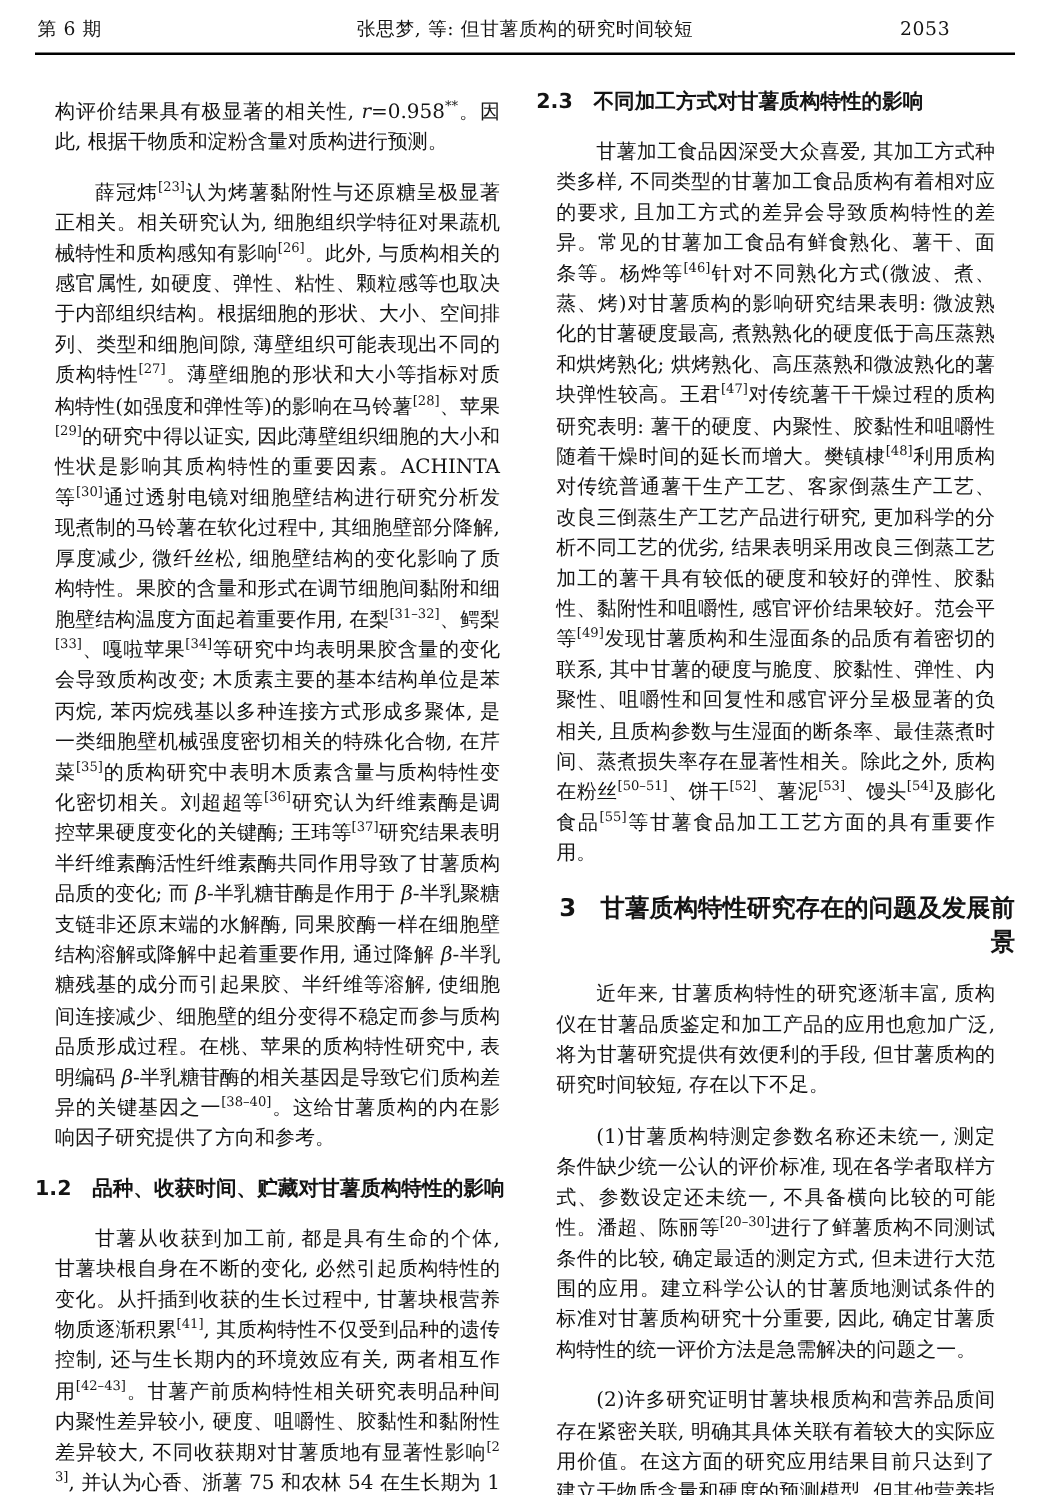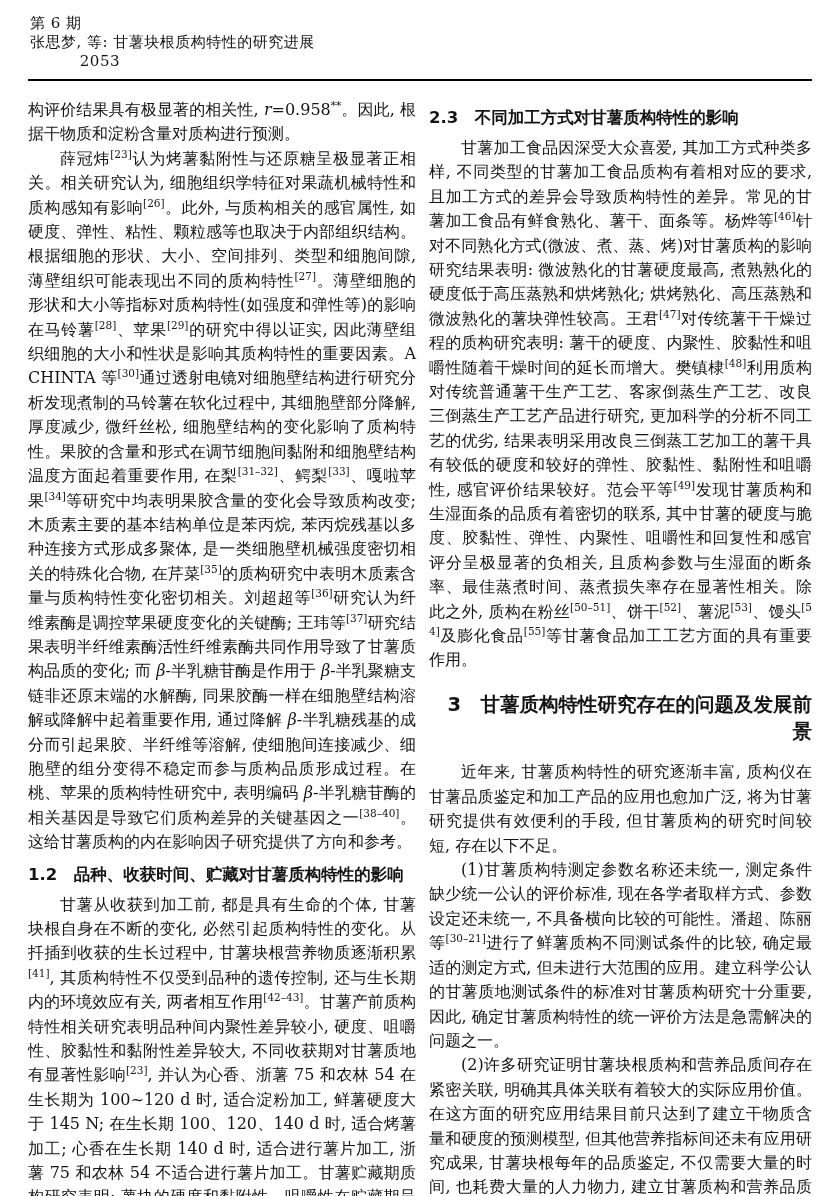--- a/index.html
+++ b/index.html
@@ -19,39 +19,38 @@
     padding: 12px 24px 0 28px;
   }
   .running-head {
     display: flex;
     justify-content: space-between;
     align-items: baseline;
     font-size: 15px;
     letter-spacing: 0.5px;
     padding: 2px 2px 9px 2px;
     border-bottom: 2.5px solid #000000;
-    flex-direction: column;
   }
   .running-head .issue { min-width: 90px; }
-  .running-head .pageno { min-width: 90px; text-align: right; }
+  .running-head .pageno { min-width: 90px; text-align: left; }
   .running-head .rtitle { text-align: center; flex: 1; }
   .columns {
     display: flex;
     gap: 13px;
     margin-top: 17px;
   }
   .col { box-sizing: border-box; }
   .col.left  { width: 390px; }
   .col.right { width: 385px; }
   .para {
     font-size: 16px;
     line-height: 24.4px;
     text-align: justify;
     text-justify: inter-character;
-    margin: 0;
+    margin: 16px;
     word-break: break-all;
   }
   .para.indent { text-indent: 2em; }
   .heading2 {
     font-family: "DejaVu Sans", "Liberation Sans", sans-serif;
     font-weight: bold;
     font-size: 16.5px;
     line-height: 1.45;
     margin: 8px 0 6px 0;
     text-align: left;
@@ -71,32 +70,32 @@
     letter-spacing: 0;
   }
   i { font-style: italic; }
 </style>
 </head>
 <body>
 
 <div class="page">
   <div class="running-head">
     <span class="issue">第 6 期</span>
-    <span class="rtitle">张思梦, 等: 甘薯块根质构特性的研究进展</span>
+    <span class="rtitle">张思梦, 等: 但甘薯质构的研究时间较短</span>
     <span class="pageno">2053</span>
   </div>
   <div class="columns">
     <div class="col left">
         <div class="para">构评价结果具有极显著的相关性, <i>r</i>=0.958<sup>**</sup>。因此, 根据干物质和淀粉含量对质构进行预测。</div>
         <div class="para indent">薛冠炜<sup>[23]</sup>认为烤薯黏附性与还原糖呈极显著正相关。相关研究认为, 细胞组织学特征对果蔬机械特性和质构感知有影响<sup>[26]</sup>。此外, 与质构相关的感官属性, 如硬度、弹性、粘性、颗粒感等也取决于内部组织结构。根据细胞的形状、大小、空间排列、类型和细胞间隙, 薄壁组织可能表现出不同的质构特性<sup>[27]</sup>。薄壁细胞的形状和大小等指标对质构特性(如强度和弹性等)的影响在马铃薯<sup>[28]</sup>、苹果<sup>[29]</sup>的研究中得以证实, 因此薄壁组织细胞的大小和性状是影响其质构特性的重要因素。ACHINTA 等<sup>[30]</sup>通过透射电镜对细胞壁结构进行研究分析发现煮制的马铃薯在软化过程中, 其细胞壁部分降解, 厚度减少, 微纤丝松, 细胞壁结构的变化影响了质构特性。果胶的含量和形式在调节细胞间黏附和细胞壁结构温度方面起着重要作用, 在梨<sup>[31–32]</sup>、鳄梨<sup>[33]</sup>、嘎啦苹果<sup>[34]</sup>等研究中均表明果胶含量的变化会导致质构改变; 木质素主要的基本结构单位是苯丙烷, 苯丙烷残基以多种连接方式形成多聚体, 是一类细胞壁机械强度密切相关的特殊化合物, 在芹菜<sup>[35]</sup>的质构研究中表明木质素含量与质构特性变化密切相关。刘超超等<sup>[36]</sup>研究认为纤维素酶是调控苹果硬度变化的关键酶; 王玮等<sup>[37]</sup>研究结果表明半纤维素酶活性纤维素酶共同作用导致了甘薯质构品质的变化; 而 <i>β</i>-半乳糖苷酶是作用于 <i>β</i>-半乳聚糖支链非还原末端的水解酶, 同果胶酶一样在细胞壁结构溶解或降解中起着重要作用, 通过降解 <i>β</i>-半乳糖残基的成分而引起果胶、半纤维等溶解, 使细胞间连接减少、细胞壁的组分变得不稳定而参与质构品质形成过程。在桃、苹果的质构特性研究中, 表明编码 <i>β</i>-半乳糖苷酶的相关基因是导致它们质构差异的关键基因之一<sup>[38–40]</sup>。这给甘薯质构的内在影响因子研究提供了方向和参考。</div>
         <div class="heading2">1.2　品种、收获时间、贮藏对甘薯质构特性的影响</div>
         <div class="para indent">甘薯从收获到加工前, 都是具有生命的个体, 甘薯块根自身在不断的变化, 必然引起质构特性的变化。从扦插到收获的生长过程中, 甘薯块根营养物质逐渐积累<sup>[41]</sup>, 其质构特性不仅受到品种的遗传控制, 还与生长期内的环境效应有关, 两者相互作用<sup>[42–43]</sup>。甘薯产前质构特性相关研究表明品种间内聚性差异较小, 硬度、咀嚼性、胶黏性和黏附性差异较大, 不同收获期对甘薯质地有显著性影响<sup>[23]</sup>, 并认为心香、浙薯 75 和农林 54 在生长期为 100~120 d 时, 适合淀粉加工, 鲜薯硬度大于 145 N; 在生长期 100、120、140 d 时, 适合烤薯加工; 心香在生长期 140 d 时, 适合进行薯片加工, 浙薯 75 和农林 54 不适合进行薯片加工。甘薯贮藏期质构研究表明: 薯块的硬度和黏附性、咀嚼性在贮藏期呈下降趋势, 且在储藏的后期薯块质构特性变化较快, 薯块的黏附性和咀嚼性随着薯块的增大而增加。甘</div>
       </div>
     <div class="col right">
         <div class="heading2">2.3　不同加工方式对甘薯质构特性的影响</div>
         <div class="para indent">甘薯加工食品因深受大众喜爱, 其加工方式种类多样, 不同类型的甘薯加工食品质构有着相对应的要求, 且加工方式的差异会导致质构特性的差异。常见的甘薯加工食品有鲜食熟化、薯干、面条等。杨烨等<sup>[46]</sup>针对不同熟化方式(微波、煮、蒸、烤)对甘薯质构的影响研究结果表明: 微波熟化的甘薯硬度最高, 煮熟熟化的硬度低于高压蒸熟和烘烤熟化; 烘烤熟化、高压蒸熟和微波熟化的薯块弹性较高。王君<sup>[47]</sup>对传统薯干干燥过程的质构研究表明: 薯干的硬度、内聚性、胶黏性和咀嚼性随着干燥时间的延长而增大。樊镇棣<sup>[48]</sup>利用质构对传统普通薯干生产工艺、客家倒蒸生产工艺、改良三倒蒸生产工艺产品进行研究, 更加科学的分析不同工艺的优劣, 结果表明采用改良三倒蒸工艺加工的薯干具有较低的硬度和较好的弹性、胶黏性、黏附性和咀嚼性, 感官评价结果较好。范会平等<sup>[49]</sup>发现甘薯质构和生湿面条的品质有着密切的联系, 其中甘薯的硬度与脆度、胶黏性、弹性、内聚性、咀嚼性和回复性和感官评分呈极显著的负相关, 且质构参数与生湿面的断条率、最佳蒸煮时间、蒸煮损失率存在显著性相关。除此之外, 质构在粉丝<sup>[50–51]</sup>、饼干<sup>[52]</sup>、薯泥<sup>[53]</sup>、馒头<sup>[54]</sup>及膨化食品<sup>[55]</sup>等甘薯食品加工工艺方面的具有重要作用。</div>
         <div class="heading1">3　甘薯质构特性研究存在的问题及发展前景</div>
         <div class="para indent">近年来, 甘薯质构特性的研究逐渐丰富, 质构仪在甘薯品质鉴定和加工产品的应用也愈加广泛, 将为甘薯研究提供有效便利的手段, 但甘薯质构的研究时间较短, 存在以下不足。</div>
-        <div class="para indent">(1)甘薯质构特测定参数名称还未统一, 测定条件缺少统一公认的评价标准, 现在各学者取样方式、参数设定还未统一, 不具备横向比较的可能性。潘超、陈丽等<sup>[30–21]</sup>进行了鲜薯质构不同测试条件的比较, 确定最适的测定方式, 但未进行大范围的应用。建立科学公认的甘薯质地测试条件的标准对甘薯质构研究十分重要, 因此, 确定甘薯质构特性的统一评价方法是急需解决的问题之一。</div>
+        <div class="para indent">(1)甘薯质构特测定参数名称还未统一, 测定条件缺少统一公认的评价标准, 现在各学者取样方式、参数设定还未统一, 不具备横向比较的可能性。潘超、陈丽等<sup>[20–30]</sup>进行了鲜薯质构不同测试条件的比较, 确定最适的测定方式, 但未进行大范围的应用。建立科学公认的甘薯质地测试条件的标准对甘薯质构研究十分重要, 因此, 确定甘薯质构特性的统一评价方法是急需解决的问题之一。</div>
         <div class="para indent">(2)许多研究证明甘薯块根质构和营养品质间存在紧密关联, 明确其具体关联有着较大的实际应用价值。在这方面的研究应用结果目前只达到了建立干物质含量和硬度的预测模型, 但其他营养指标间还未有应用研究成果, 甘薯块根每年的品质鉴定, 不仅需要大量的时间, 也耗费大量的人力物力, 建立甘薯质构和营养品质的预测模型, 将为甘薯研究提供有效便利的手段。例如 YOON 等研究表明甘薯块根质构品质特性与淀粉含量显著相关且质构参数</div>
       </div>
   </div>
 </div>
 
 </body></html>

